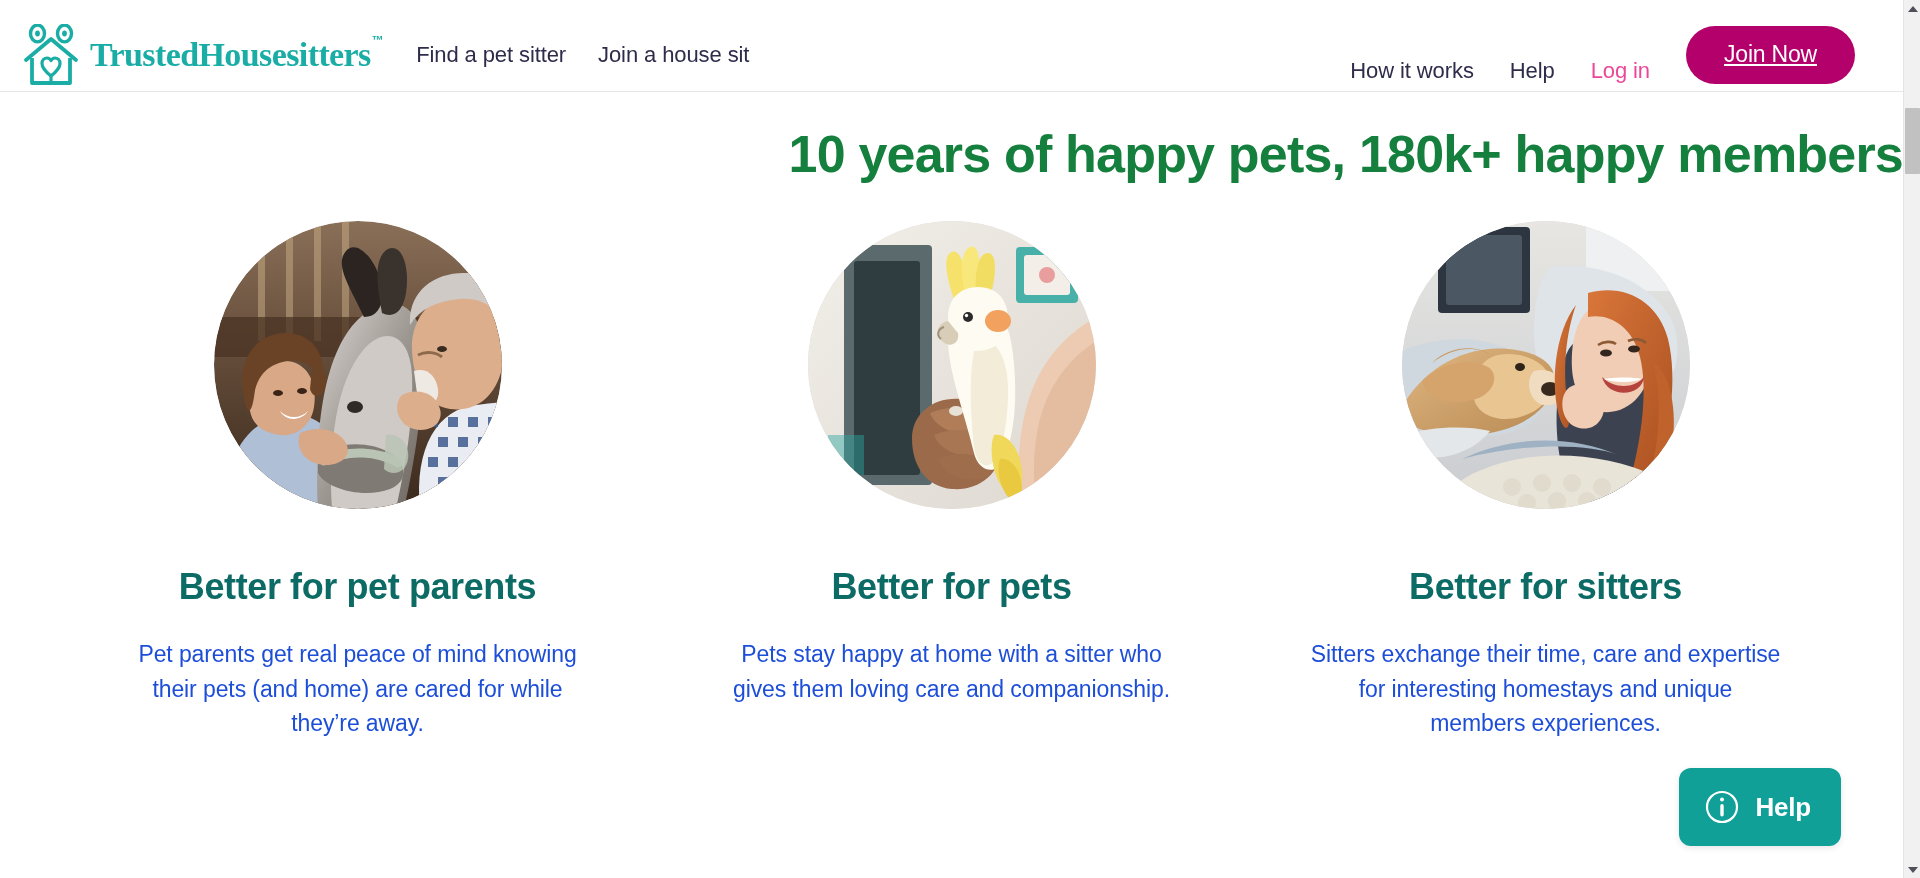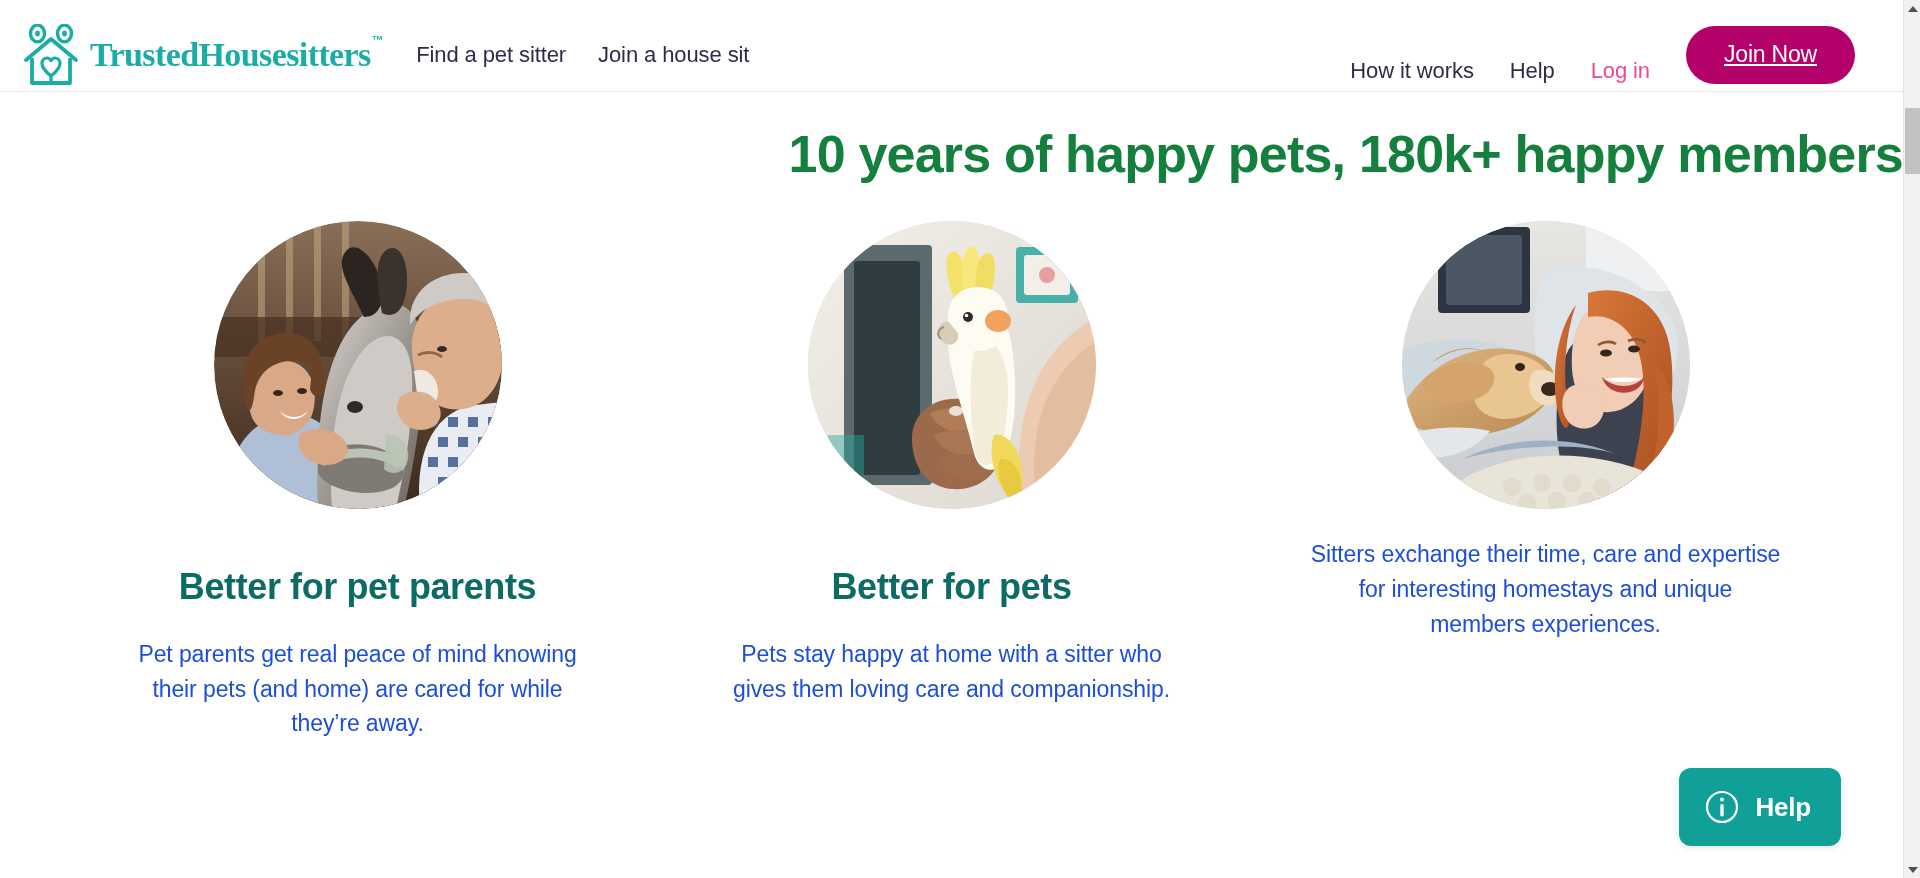--- a/index.html
+++ b/index.html
@@ -490,20 +490,21 @@
                   <circle cx="230" cy="272" r="9"></circle>
                     <circle cx="125" cy="282" r="9"></circle>
                   <circle cx="155" cy="280" r="9"></circle>
                     <circle cx="185" cy="280" r="9"></circle>
                   <circle cx="215" cy="284" r="9"></circle>
                 </g>
                 <path d="M60 238 C110 214 170 214 216 234 C186 222 120 222 60 238 Z" fill="#9fb2c4"></path>
               </g>
             </svg>
           </div>
+          <h2 class="card-title">Better for sitters</h2>
           <p class="card-text">Sitters exchange their time, care and expertise for interesting homestays and unique members experiences.</p>
         </article>
 
       </section>
     </main>
 
     <button class="help-widget" type="button">
       <span class="info-icon">
         <svg viewBox="0 0 34 34" xmlns="http://www.w3.org/2000/svg" aria-hidden="true">
           <circle cx="17" cy="17" r="15" fill="none" stroke="#ffffff" stroke-width="2.2"></circle>

